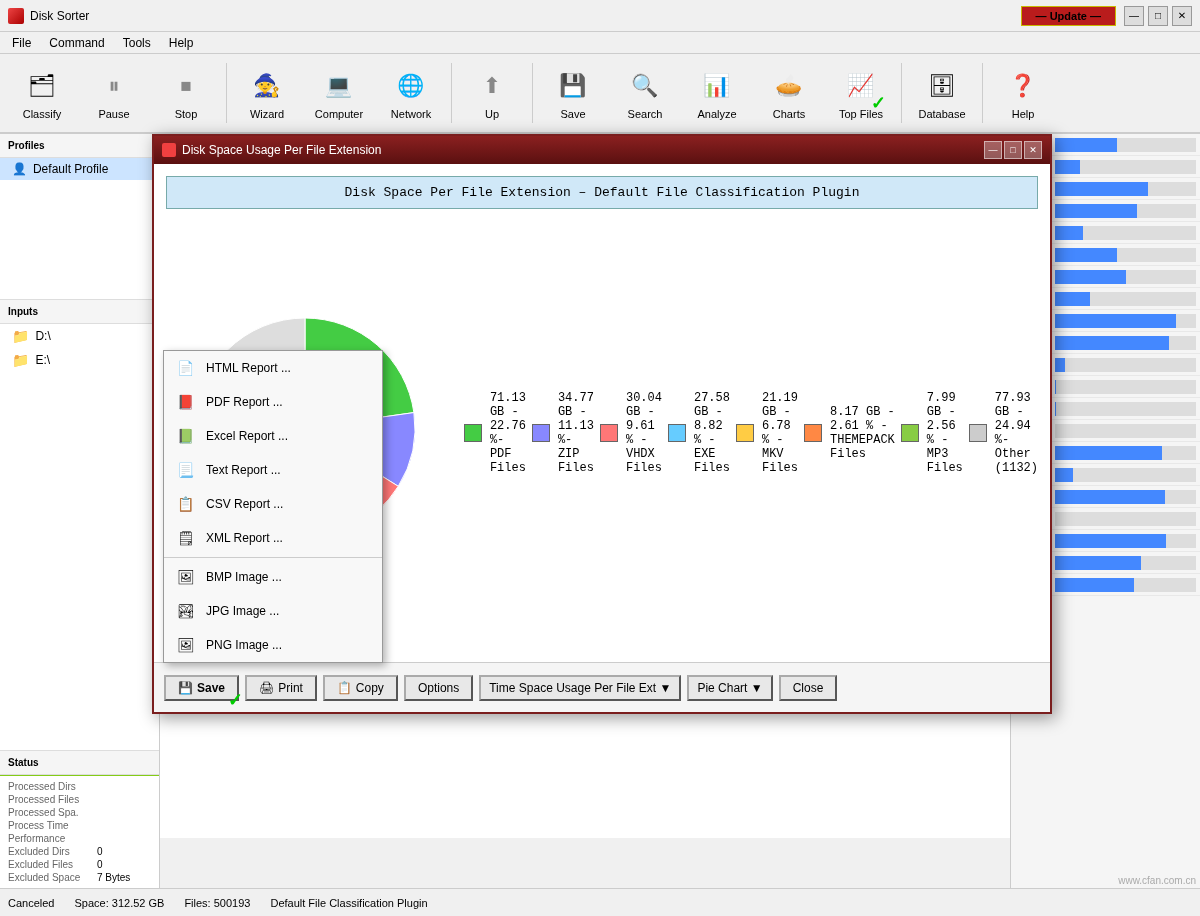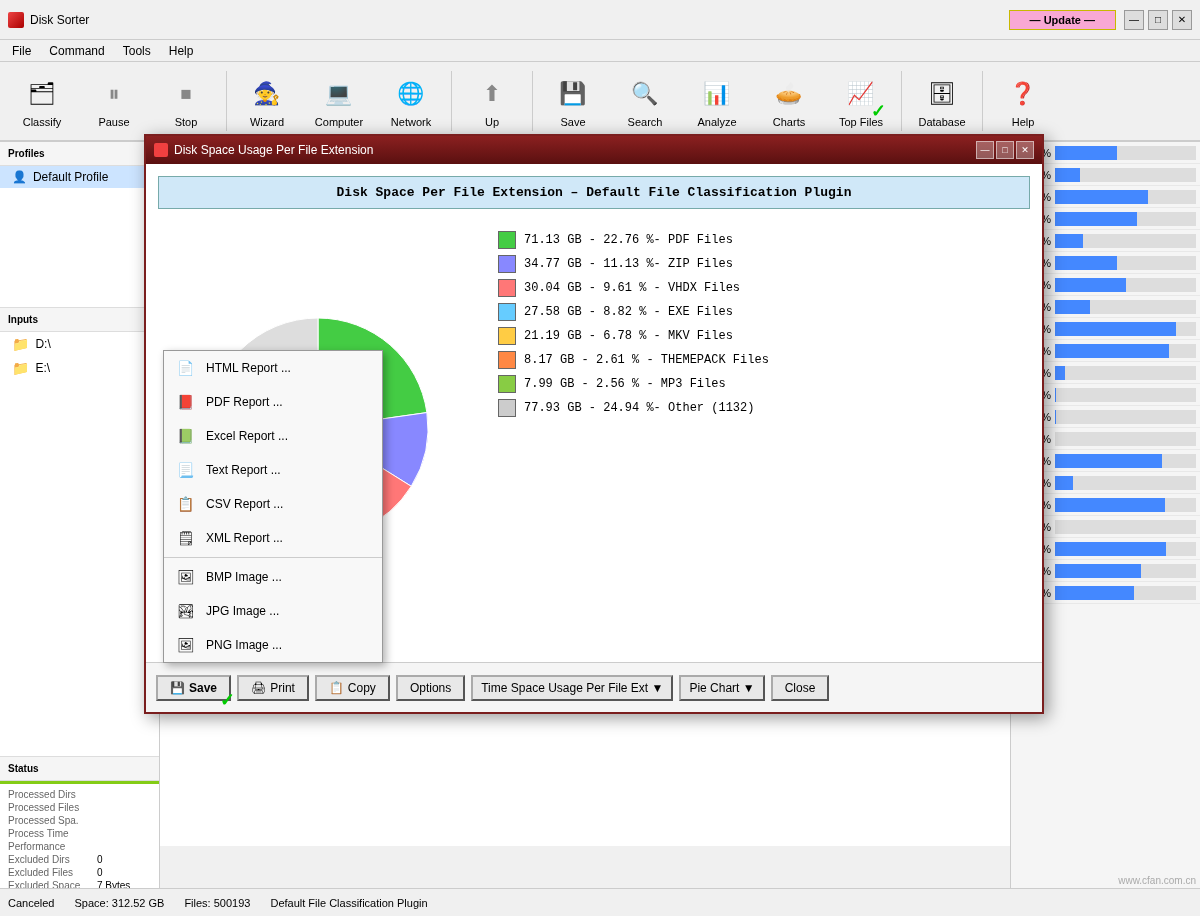--- a/index.html
+++ b/index.html
@@ -1,37 +1,37 @@
 <!DOCTYPE html>
 <html><head>
   <meta charset="utf-8">
   <style>
     * { box-sizing: border-box; margin: 0; padding: 0; }
     body { font-family: 'Segoe UI', Arial, sans-serif; font-size: 12px; background: #f0f0f0; overflow: hidden; }
 
     
     .title-bar {
       background: #f0f0f0;
-      height: 40px;
+      height: 32px;
       display: flex;
       align-items: center;
       padding: 0 8px;
       border-bottom: 1px solid #ccc;
       justify-content: space-between;
     }
     .title-bar-left { display: flex; align-items: center; gap: 6px; font-size: 12px; }
     .title-bar-icon { width: 16px; height: 16px; background: linear-gradient(135deg, #e44, #a00); border-radius: 2px; }
     .title-bar-controls { display: flex; gap: 4px; }
     .title-btn { width: 20px; height: 20px; border: 1px solid #999; background: #ddd; cursor: pointer; font-size: 10px; display: flex; align-items: center; justify-content: center; }
 
     
     .update-btn {
-      background: #f9a8d4;
+      background: #b91c1c;
       border: 1px solid #c8b800;
-      padding: 3px 20px;
+      padding: 3px 14px;
       font-size: 11px;
       cursor: pointer;
       font-weight: bold;
     }
 
     
     .menu-bar {
       background: #f0f0f0;
       height: 22px;
       display: flex;
@@ -113,21 +113,21 @@
       align-items: center;
       padding: 0 8px;
       font-size: 11px;
       gap: 20px;
     }
 
     
     .overlay {
       position: absolute;
       top: 134px;
-      left: 144px;
+      left: 152px;
       width: 900px;
       height: 580px;
       background: white;
       border: 2px solid #7a1e1e;
       box-shadow: 4px 4px 16px rgba(0,0,0,0.4);
       z-index: 100;
     }
     .modal-title-bar {
       background: linear-gradient(to bottom, #8b2020, #5a1010);
       color: white;
@@ -143,38 +143,38 @@
     .modal-btn { width: 18px; height: 18px; background: rgba(255,255,255,0.3); border: 1px solid rgba(255,255,255,0.5); cursor: pointer; font-size: 9px; display: flex; align-items: center; justify-content: center; color: white; }
 
     .modal-body { padding: 12px; height: calc(100% - 28px - 50px); overflow: hidden; }
     .chart-title-box {
       background: #d0e8f8;
       border: 1px solid #7aa;
       padding: 8px;
       text-align: center;
       font-family: 'Courier New', monospace;
       font-size: 13px;
-      font-weight: bold;
+      font-weight: normal;
       margin-bottom: 12px;
     }
     .chart-area {
       display: flex;
       gap: 20px;
       height: calc(100% - 60px);
     }
     .pie-container {
       width: 320px;
       display: flex;
       align-items: center;
       justify-content: center;
     }
     .legend-area {
       flex: 1;
       display: flex;
-      flex-direction: column;
+      flex-direction: row;
       gap: 6px;
       padding-top: 10px;
       font-family: 'Courier New', monospace;
       font-size: 12px;
     }
     .legend-item { display: flex; align-items: center; gap: 8px; }
     .legend-color { width: 18px; height: 18px; border: 1px solid #666; flex-shrink: 0; }
 
     .modal-footer {
       position: absolute;
@@ -246,21 +246,21 @@
       border-bottom: 1px solid #e8e8e8;
       padding: 2px 4px;
       font-size: 11px;
       height: 22px;
     }
     .right-percent { min-width: 40px; text-align: right; padding-right: 4px; }
     .right-bar-wrap { flex: 1; height: 14px; background: #ddd; }
     .right-bar { height: 100%; background: #4488ff; }
 
     
-    .sidebar-status { font-size: 10px; padding: 4px 8px; border-top: 3px solid #84cc16; }
+    .sidebar-status { font-size: 10px; padding: 4px 8px; border-top: 1px solid #84cc16; }
     .sidebar-status-row { display: flex; gap: 4px; padding: 1px 0; }
     .sidebar-status-label { color: #666; width: 85px; }
 
     
     .folder-icon { color: #f0a020; font-size: 14px; }
 
     .watermark {
       position: absolute;
       bottom: 30px;
       right: 4px;

